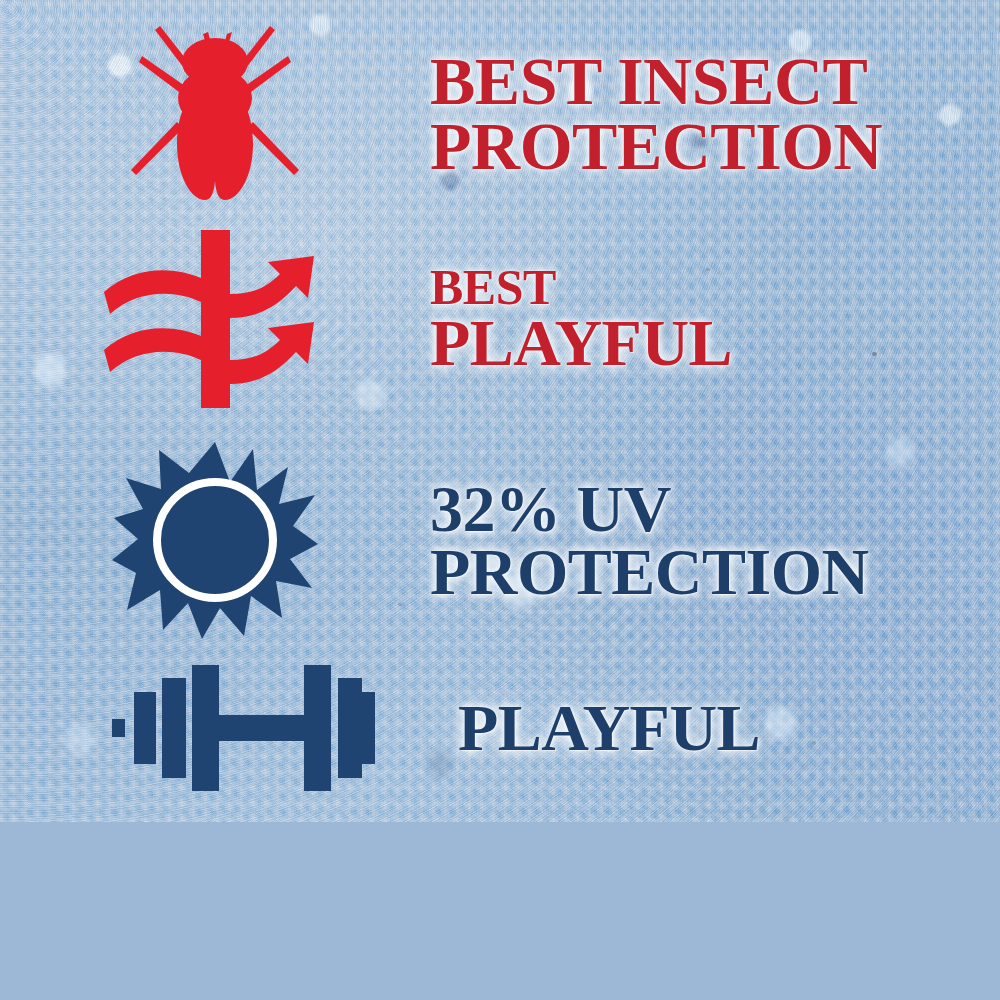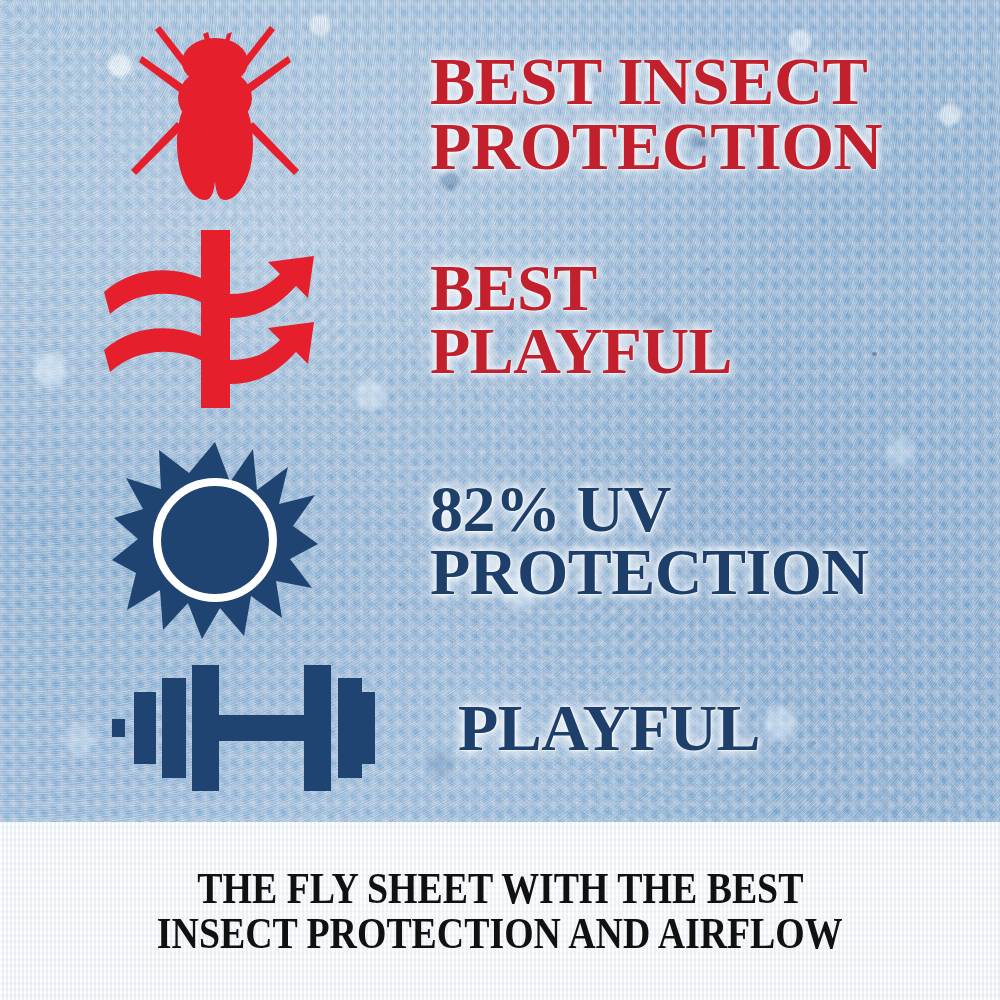--- a/index.html
+++ b/index.html
@@ -229,40 +229,40 @@
                    C 176 82, 156 92, 130 92 Z"></path>
 
           <path d="M130 134
                    C 152 134, 166 128, 180 114
                    L168 102 L214 96 L208 138 L196 126
                    C 176 148, 156 158, 130 158 Z"></path>
         </g>
       </svg>
     </div>
     <div class="text-cell">
-      <p class="head-line red-text" style="font-size:66px;">BEST</p>
+      <p class="head-line red-text" style="font-size:50px;">BEST</p>
       <p class="head-line red-text" style="font-size:66px;">PLAYFUL</p>
     </div>
   </div>
 
   <div class="row" style="left:0px; top:440px; width:1000px; height:200px;">
     <div class="icon-cell" style="width:430px; height:200px;">
       <svg width="210" height="200" viewBox="0 0 210 200">
 
         <polygon fill="#1f4471" points="
           105,2   120,42  143,9   147,50  178,27  169,64  205,55  183,86
           208,104 180,119 202,148 166,141 172,178 141,156 134,196 110,168
           92,199  78,163  53,190  50,150  17,170  26,133  2,120  28,99
           4,78    33,69   16,38   51,49   49,10   79,33 "></polygon>
 
         <circle cx="105" cy="100" r="58" fill="none" stroke="#ffffff" stroke-width="8"></circle>
       </svg>
     </div>
     <div class="text-cell">
-      <p class="head-line navy-text" style="font-size:66px;">82% UV</p>
+      <p class="head-line navy-text" style="font-size:66px;">32% UV</p>
       <p class="head-line navy-text" style="font-size:66px;">PROTECTION</p>
     </div>
   </div>
 
   <div class="row" style="left:0px; top:648px; width:1000px; height:160px;padding-left:28px;">
     <div class="icon-cell" style="width:430px; height:160px;">
       <svg width="270" height="150" viewBox="0 0 270 150">
         <g fill="#1f4471">
 
           <rect x="4" y="66" width="13" height="18"></rect>
@@ -276,18 +276,14 @@
           <rect x="230" y="25" width="24" height="100"></rect>
           <rect x="253" y="39" width="14" height="72"></rect>
         </g>
       </svg>
     </div>
     <div class="text-cell">
       <p class="head-line navy-text" style="font-size:66px;">PLAYFUL</p>
     </div>
   </div>
 
-  <div class="caption-band">
-    <p class="caption-line">THE FLY SHEET WITH THE BEST</p>
-    <p class="caption-line">INSECT PROTECTION AND AIRFLOW</p>
-  </div>
 
 </div>
 
 </body></html>

